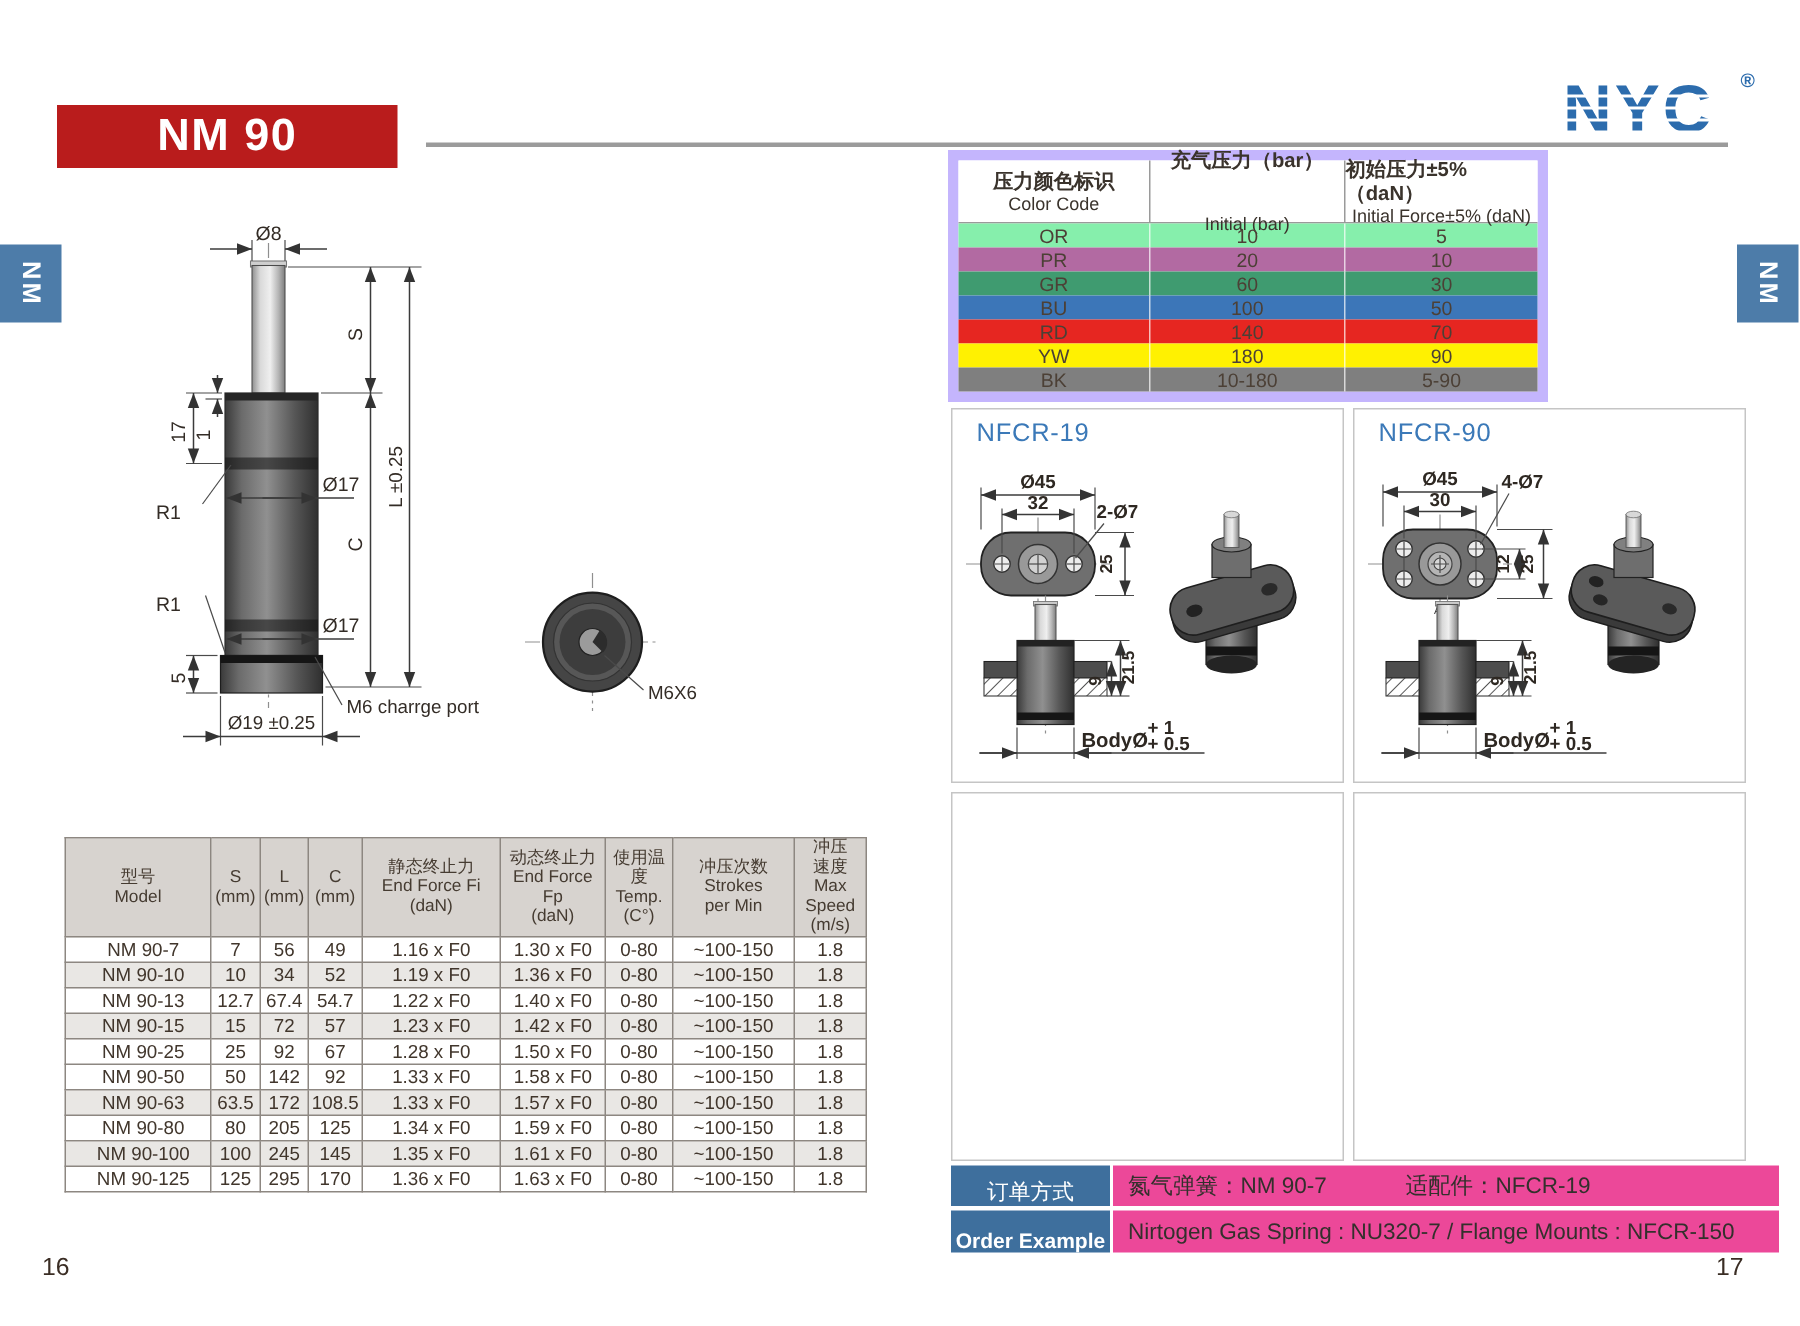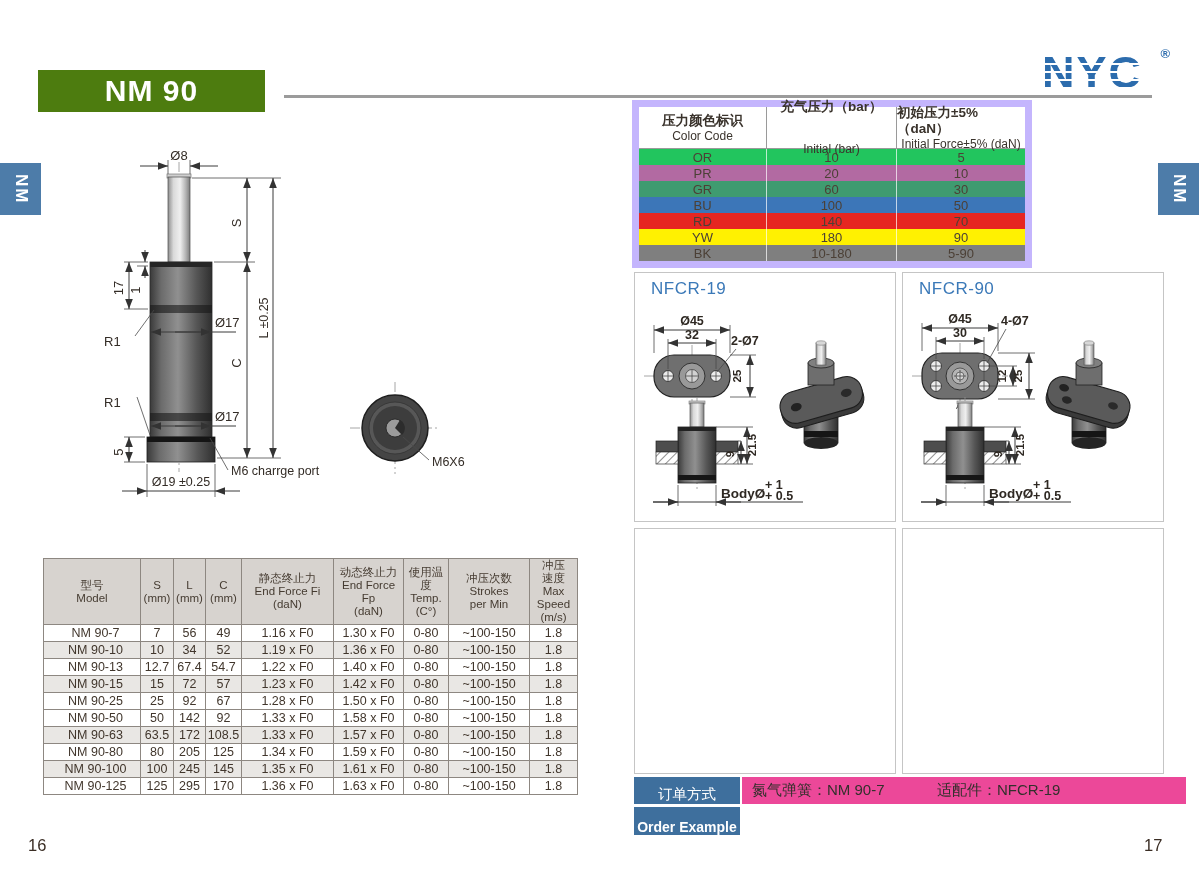--- a/index.html
+++ b/index.html
@@ -1,21 +1,21 @@
 <!DOCTYPE html>
 <html><head>
 <meta charset="utf-8">
 <style>
   html,body{margin:0;padding:0;background:#e8e8e8;}
   .page{position:relative;width:1200px;height:884px;background:#ffffff;overflow:hidden;
         font-family:"Liberation Sans","DejaVu Sans",sans-serif;color:#3a332c;}
   .abs{position:absolute;}
 
   
-  .title-box{left:38px;top:70px;width:227px;height:42px;background:#4d7c0f;display:flex;align-items:center;justify-content:center;}
+  .title-box{left:38px;top:70px;width:227px;height:42px;background:#b91c1c;display:flex;align-items:center;justify-content:center;}
   .title-box span{color:#fff;font-size:30px;font-weight:bold;letter-spacing:1px;}
   .rule{left:284px;top:95px;width:868px;height:3px;background:#9b9b9b;}
   .logo{left:1042px;top:48px;width:130px;height:50px;}
   .logo .nyc{font-size:45px;font-weight:bold;color:#2c6cad;letter-spacing:2px;line-height:50px;}
   .logo .reg{position:absolute;right:2px;top:-2px;font-size:13px;color:#2c6cad;font-weight:bold;}
   .stripe{position:absolute;left:1040px;width:112px;height:2px;background:#fff;}
 
   .vtab{width:41px;height:52px;background:#4d7ca9;display:flex;align-items:center;justify-content:center;}
   .vtab span{writing-mode:vertical-rl;color:#fff;font-weight:bold;font-size:17px;letter-spacing:2px;}
   .tab-left{left:0;top:163px;}
@@ -198,21 +198,21 @@
         <div class="cell c1">
           <div class="zh">充气压力（bar）</div>
           <div class="en">Initial (bar)</div>
         </div>
         <div class="cell c2">
           <div class="zh">初始压力±5%（daN）</div>
           <div class="en">Initial Force±5% (daN)</div>
         </div>
       </div>
     <div>
-        <div class="ct-row" style="background: #22c55e; text-align: right;">
+        <div class="ct-row" style="background: #86efac; text-align: right;">
           <div class="cell c0">OR</div>
           <div class="cell c1">10</div>
           <div class="cell c2">5</div>
         </div>
         <div class="ct-row" style="background: rgb(178, 106, 162);">
           <div class="cell c0">PR</div>
           <div class="cell c1">20</div>
           <div class="cell c2">10</div>
         </div>
         <div class="ct-row" style="background: rgb(63, 155, 112);">
@@ -412,20 +412,23 @@
   <div class="abs ord-label" style="left:634px;top:777px">
     <span>订单方式</span>
   </div>
   <div class="abs ord-content" style="left:742px;top:777px;width:444px">
     <span class="t1">氮气弹簧：NM 90-7</span>
     <span class="t2">适配件：NFCR-19</span>
   </div>
   <div class="abs ord-label b" style="left:634px;top:807px;height:28px">
     <span>Order Example</span>
   </div>
+  <div class="abs ord-content" style="left:742px;top:807px;width:444px;height:28px">
+    <span class="t1">Nirtogen Gas Spring : NU320-7  /  Flange Mounts : NFCR-150</span>
+  </div>
 
   <table class="spec abs" style="left:43px;top:558px">
     <colgroup>
       <col style="width:97px">
         <col style="width:33px">
         <col style="width:32px">
         <col style="width:36px">
       <col style="width:92px">
         <col style="width:70px">
         <col style="width:45px">

